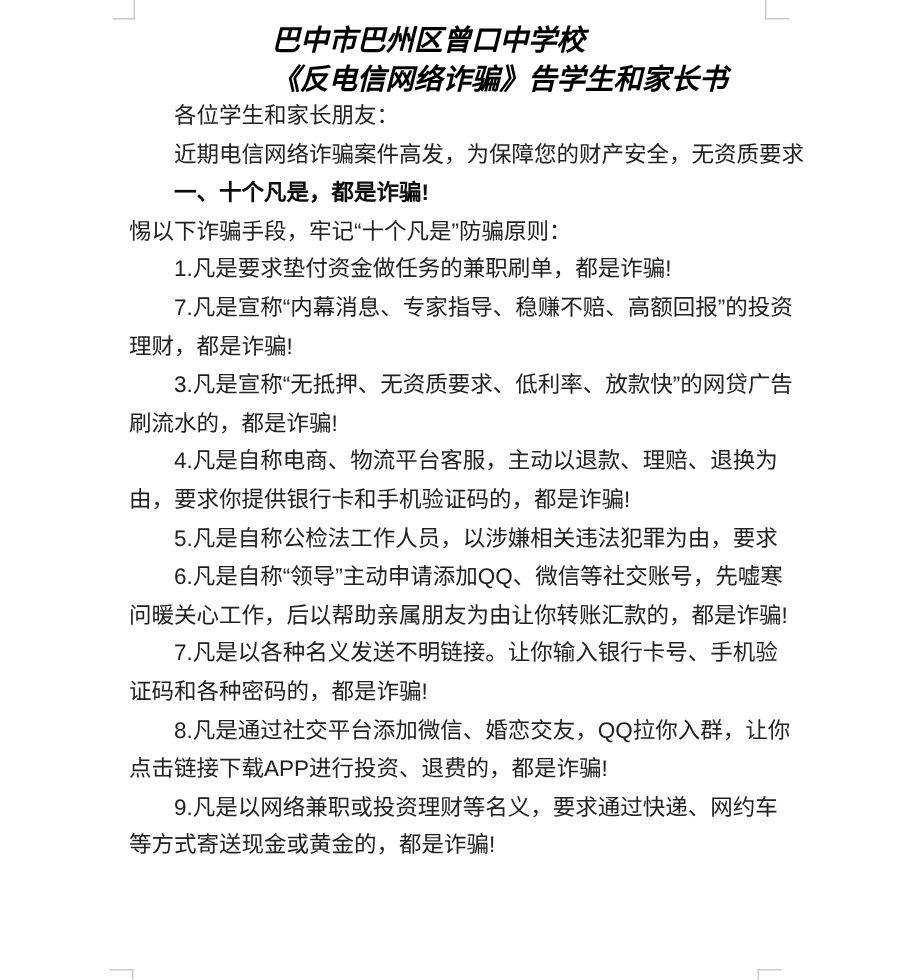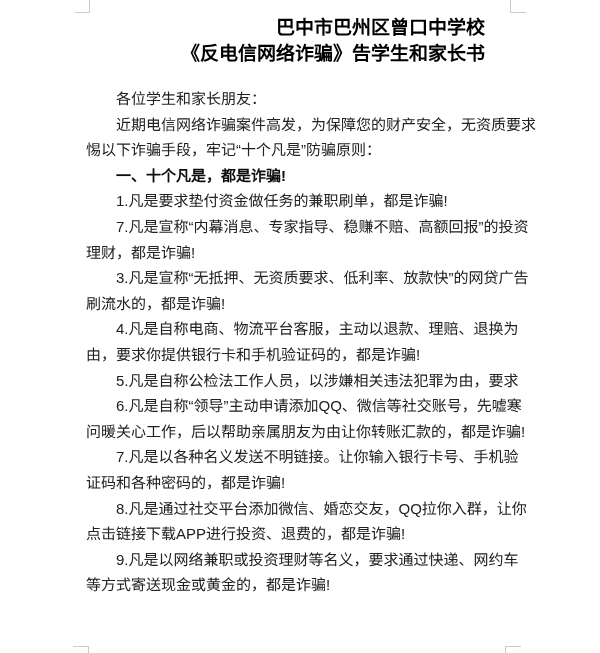--- a/index.html
+++ b/index.html
@@ -22,30 +22,31 @@
              border-left: 1px solid #cbcbcb;  border-bottom: 1px solid #cbcbcb; }
   .mark.bl { left: 73px;  top: 646px;  width: 15px; height: 7px;
              border-right: 1px solid #cbcbcb; border-top: 1px solid #cbcbcb; }
   .mark.br { left: 505px; top: 646px;  width: 15px; height: 7px;
              border-left: 1px solid #cbcbcb;  border-top: 1px solid #cbcbcb; }
 
   .titles {
     position: absolute;
     top: 15px; left: 333px;
     transform: translateX(-50%);
-    text-align: right;
+    text-align: left;
     white-space: nowrap;
     font-size: 19px;
     line-height: 26px;
     font-weight: 700;
     color: #000000;
+    font-style: italic;
   }
   .doc-body {
     position: absolute;
-    top: 86px; left: 86px;
+    top: 65px; left: 86px;
     width: 470px;
     font-size: 15px;
     line-height: 25.6px;
     color: #212121;
   }
   .ln { white-space: nowrap; }
   .ln.indent { padding-left: 30px; }
   .ln.bold { font-weight: 700; color: #0d0d0d; }
 </style>
 </head>
@@ -59,22 +60,22 @@
   <div class="mark br"></div>
 
   <div class="titles">
     <div class="title-line">巴中市巴州区曾口中学校</div>
     <div class="title-line">《反电信网络诈骗》告学生和家长书</div>
   </div>
 
   <div class="doc-body">
     <div class="ln indent">各位学生和家长朋友：</div>
     <div class="ln indent">近期电信网络诈骗案件高发，为保障您的财产安全，无资质要求</div>
+    <div class="ln indent bold">一、十个凡是，都是诈骗!</div>
     <div class="ln">惕以下诈骗手段，牢记“十个凡是”防骗原则：</div>
-    <div class="ln indent bold">一、十个凡是，都是诈骗!</div>
     <div class="ln indent">1.凡是要求垫付资金做任务的兼职刷单，都是诈骗!</div>
     <div class="ln indent">7.凡是宣称“内幕消息、专家指导、稳赚不赔、高额回报”的投资</div>
     <div class="ln">理财，都是诈骗!</div>
     <div class="ln indent">3.凡是宣称“无抵押、无资质要求、低利率、放款快”的网贷广告</div>
     <div class="ln">刷流水的，都是诈骗!</div>
     <div class="ln indent">4.凡是自称电商、物流平台客服，主动以退款、理赔、退换为</div>
     <div class="ln">由，要求你提供银行卡和手机验证码的，都是诈骗!</div>
     <div class="ln indent">5.凡是自称公检法工作人员，以涉嫌相关违法犯罪为由，要求</div>
     <div class="ln indent">6.凡是自称“领导”主动申请添加QQ、微信等社交账号，先嘘寒</div>
     <div class="ln">问暖关心工作，后以帮助亲属朋友为由让你转账汇款的，都是诈骗!</div>

